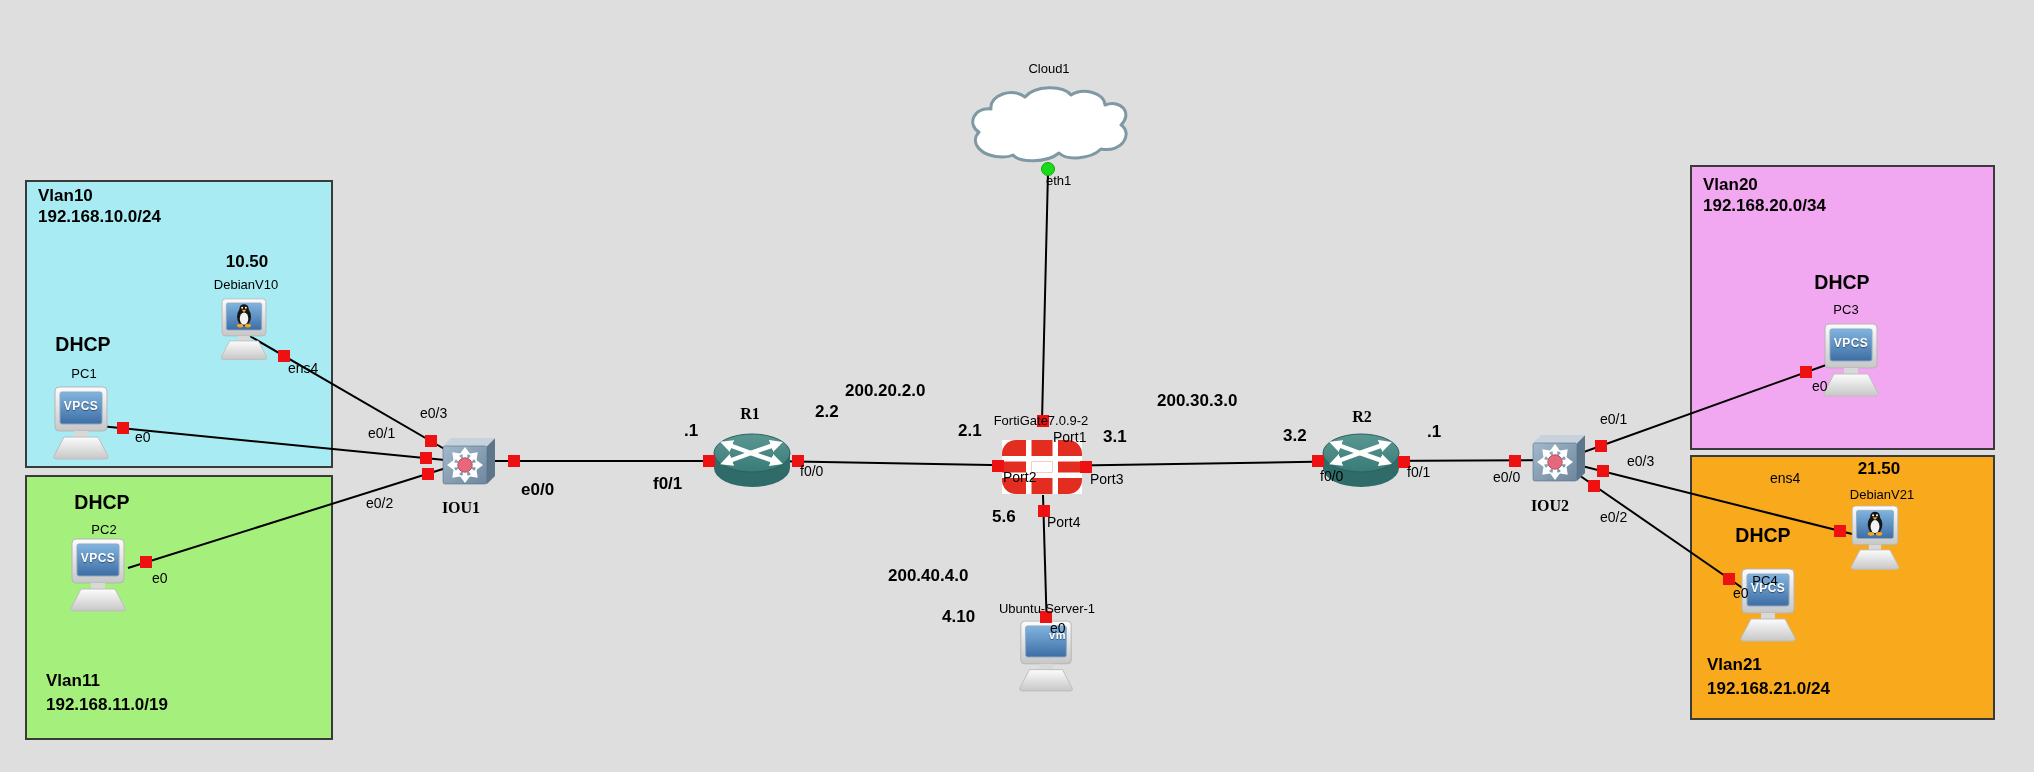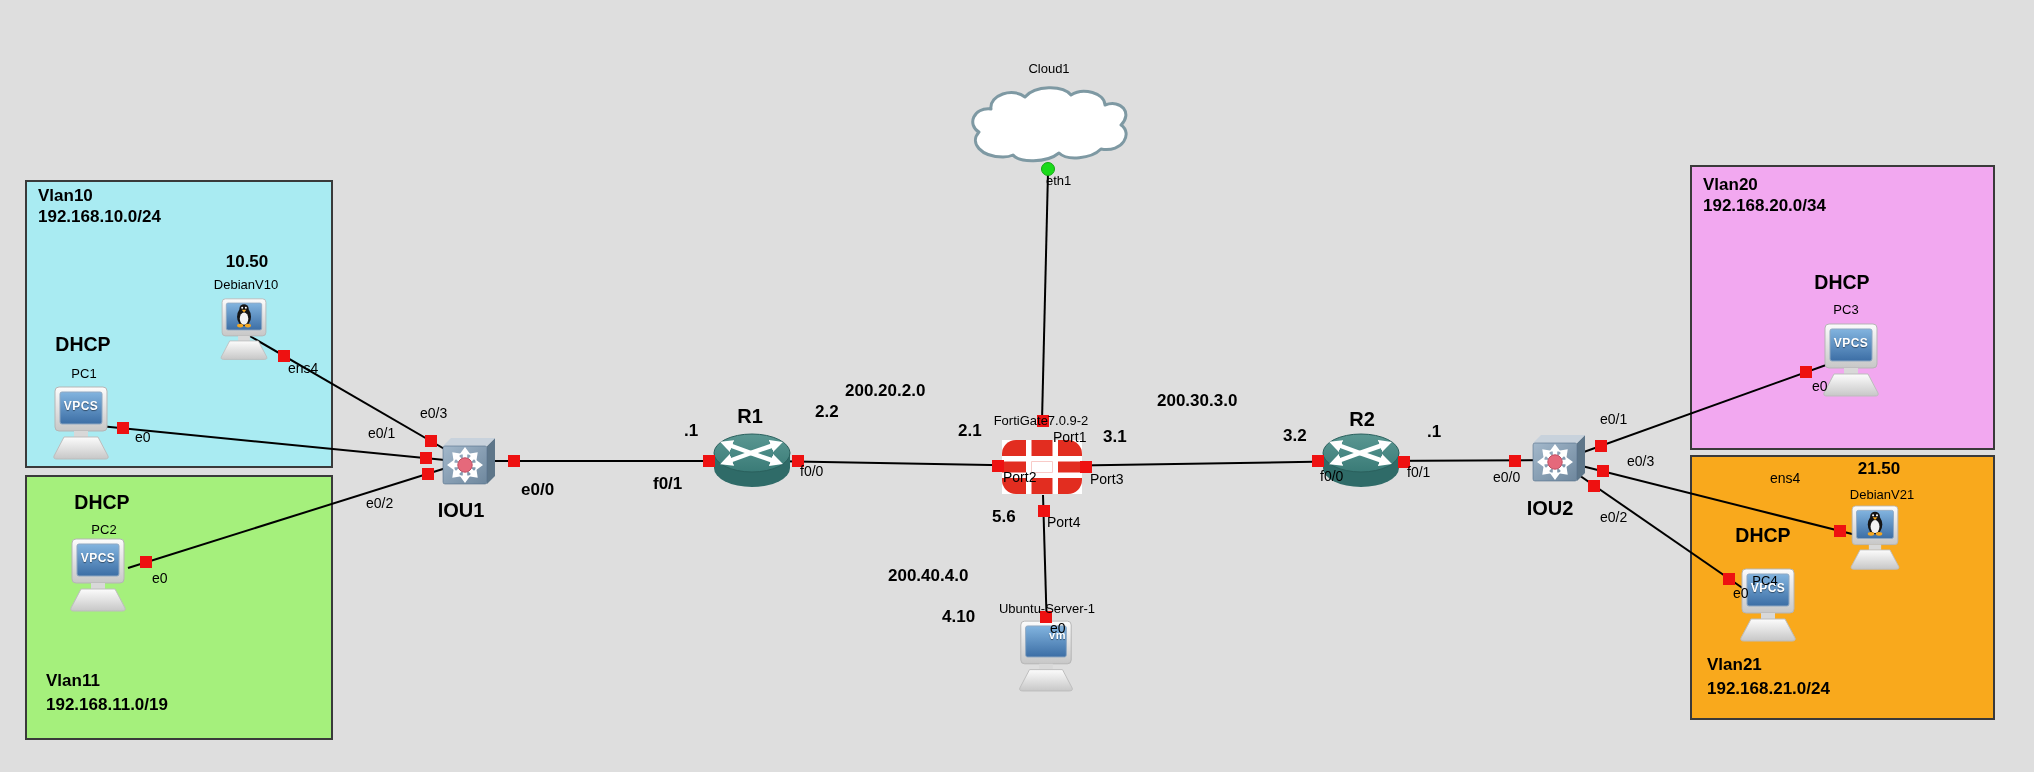--- a/index.html
+++ b/index.html
@@ -8,21 +8,21 @@
   .vbox { position:absolute; border:2px solid #3A3A3A; box-sizing:border-box; }
   #links { position:absolute; left:0; top:0; }
   line.lk { stroke:#000; stroke-width:2; }
   .icon { position:absolute; }
   .port { position:absolute; width:12px; height:12px; background:#EE1111; }
   .gdot { position:absolute; width:14px; height:14px; border-radius:50%;
           background:#1ADB1A; border:1px solid #14A614; box-sizing:border-box; }
   .t { position:absolute; white-space:nowrap; color:#000; line-height:1.15; }
   .s13 { font-size:13px; }
   .s12 { font-size:14px; }
-  .b16 { font-size:20px; font-weight:700; }
+  .b16 { font-size:16px; font-weight:700;font-family:Liberation Serif, serif; }
   .b17 { font-size:17px; font-weight:700; }
   .b19 { font-size:19.5px; font-weight:700; }
   .ctr { transform:translateX(-50%); }
   .screen-label { position:absolute; color:#FFF; font-weight:700; text-align:center;
                   text-shadow:0 1px 1px rgba(0,0,0,.45); letter-spacing:.5px; }
 </style>
 </head>
 <body>
 
 <svg width="0" height="0" style="position:absolute" aria-hidden="true">

